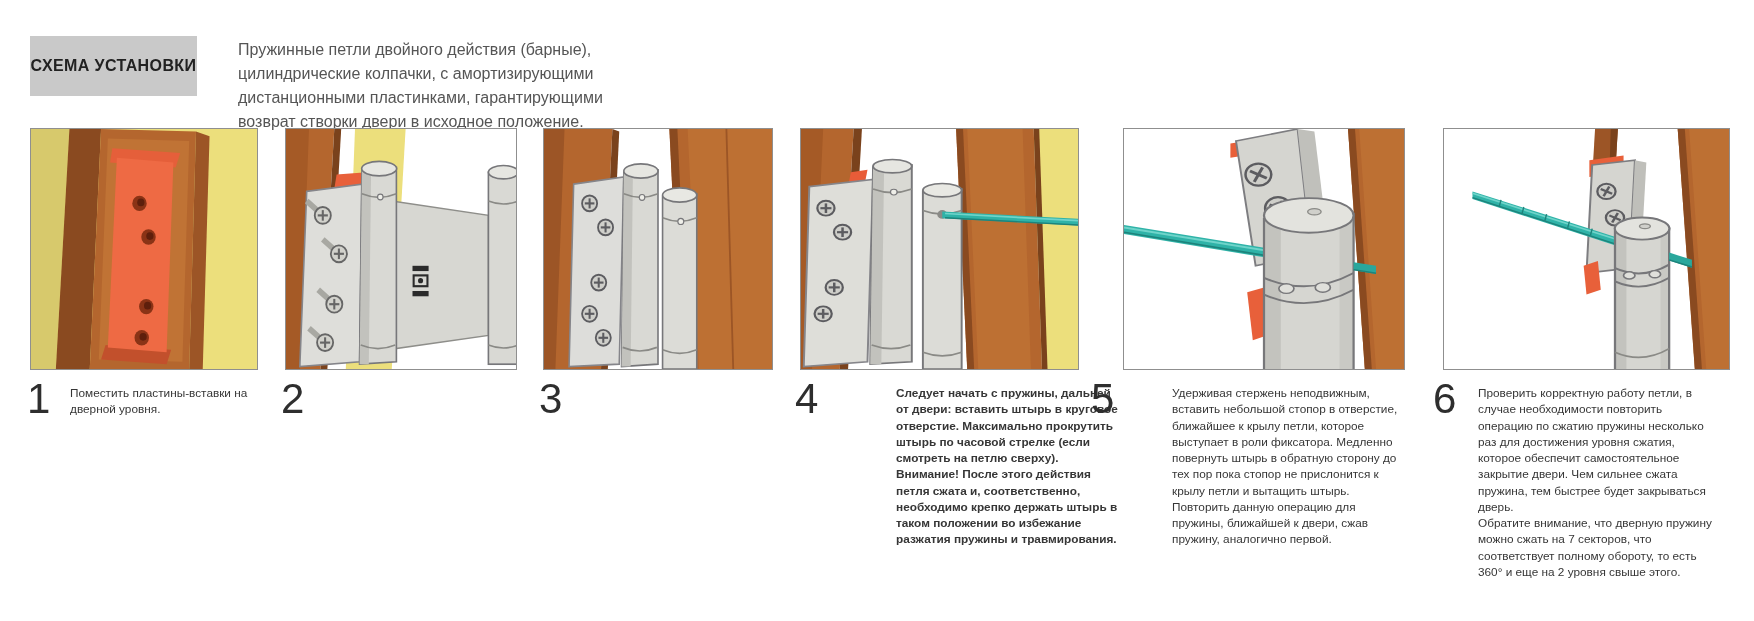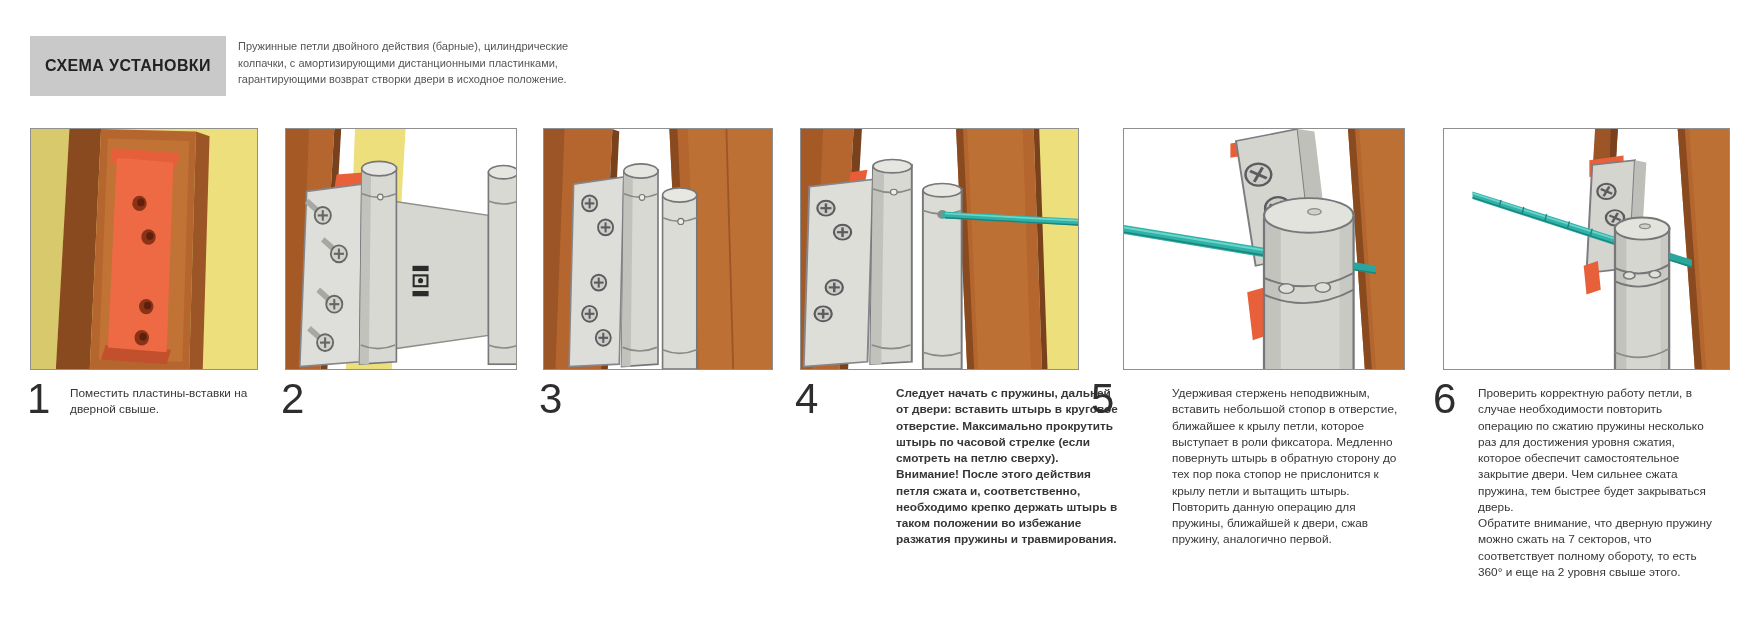--- a/index.html
+++ b/index.html
@@ -1,21 +1,21 @@
 <!DOCTYPE html>
 <html lang="ru"><head>
 <meta charset="utf-8">
 <style>
   html,body{margin:0;padding:0;background:#ffffff;}
   .page{position:relative;width:1754px;height:621px;background:#ffffff;overflow:hidden;
         font-family:"Liberation Sans",sans-serif;}
-  .title-box{position:absolute;left:30px;top:36px;width:196px;height:60px;background:#c9c9c9;
+  .title-box{position:absolute;left:30px;top:36px;width:167px;height:60px;background:#c9c9c9;
              display:flex;align-items:center;justify-content:center;}
   .title-box span{font-size:16px;font-weight:bold;letter-spacing:.4px;color:#222222;}
-  .descr{position:absolute;left:238px;top:38px;width:380px;font-size:11px;line-height:1.5;
+  .descr{position:absolute;left:238px;top:38px;width:380px;font-size:16px;line-height:1.5;
          color:#555555;white-space:pre-line;}
   .panel{position:absolute;top:128px;height:242px;border:1px solid #8f8f8f;background:#ffffff;
          box-sizing:border-box;}
   .panel svg{display:block;width:100%;height:100%;}
   .cap-num{position:absolute;top:378px;font-size:42px;font-weight:300;color:#2e2e2e;line-height:1;}
   .cap-text{position:absolute;top:385px;font-size:11.8px;line-height:1.38;color:#363636;
             white-space:pre-line;}
   
   .p1{left:30px;width:228px;}   .p2{left:285px;width:232px;}
   .p3{left:543px;width:230px;}  .p4{left:800px;width:279px;}
@@ -348,21 +348,21 @@
         <path d="M60 93 q9.5 5 19 -1.5" stroke="#8a8a86" fill="none" stroke-width="0.7"></path>
       </g>
       <g>
         <polygon points="79,51.5 87,54.5 87,57.8 79,54.8" fill="#2aa79c"></polygon>
         <line x1="79" y1="54.5" x2="87" y2="57.5" stroke="#1d837b" stroke-width="0.6"></line>
       </g>
     </svg>
   </div>
 
   <div class="cap-num n1">1</div>
-  <div class="cap-text t1">Поместить пластины-вставки на дверной свыше.</div>
+  <div class="cap-text t1">Поместить пластины-вставки на дверной уровня.</div>
 
   <div class="cap-num n2">2</div>
 
   <div class="cap-num n3">3</div>
 
   <div class="cap-num n4">4</div>
   <div class="cap-text t4">Следует начать с пружины, дальней от двери: вставить штырь в круговое отверстие. Максимально прокрутить штырь по часовой стрелке (если смотреть на петлю сверху).
 Внимание! После этого действия петля сжата и, соответственно, необходимо крепко держать штырь в таком положении во избежание разжатия пружины и травмирования.</div>
 
   <div class="cap-num n5">5</div>

